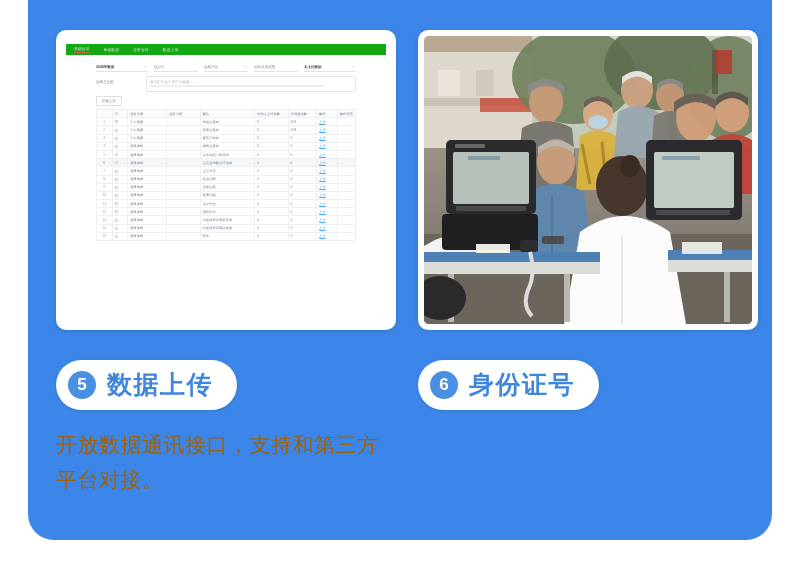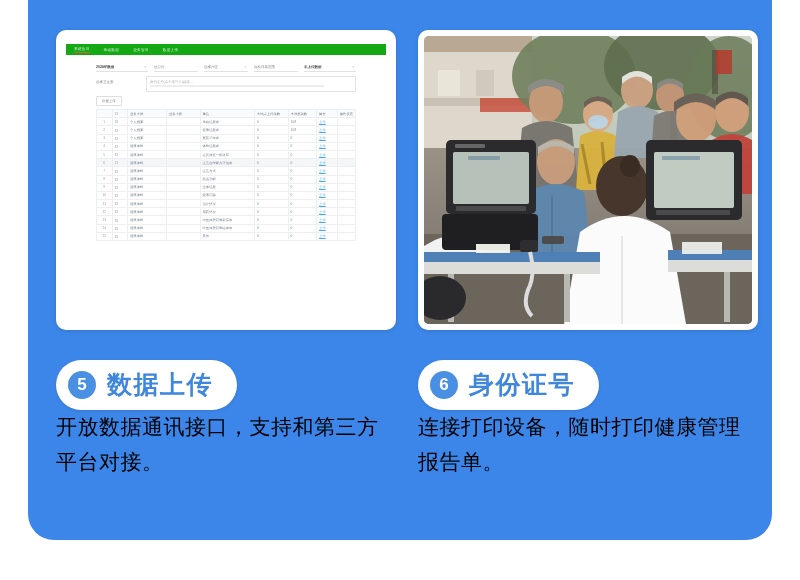--- a/index.html
+++ b/index.html
@@ -101,21 +101,21 @@
     width: 28px; height: 28px; border-radius: 50%;
     background: #4a90e2; color: #fff;
     display: flex; align-items: center; justify-content: center;
     font-size: 17px; font-weight: bold; line-height: 1;
   }
   .badge-title {
     color: #3f86dd; font-size: 25px; font-weight: bold; letter-spacing: 1.5px;
     white-space: nowrap;
   }
   .caption-desc {
-    margin-top: 0; color: #000000; font-size: 21px; line-height: 1.65;
+    margin-top: 18px; color: #a16207; font-size: 21px; line-height: 1.65;
     letter-spacing: .5px; width: 332px; font-weight: normal;
   }
 </style>
 </head>
 <body>
 
 <div id="page">
   <div class="blue-panel"></div>
 
   <div class="cols">
@@ -482,17 +482,16 @@
               <ellipse cx="16" cy="262" rx="26" ry="22" fill="#2a2a2c"></ellipse>
             </svg>
           </div>
         </div>
       </div>
 
       <div class="badge-pill">
         <span class="badge-num">6</span>
         <span class="badge-title">身份证号</span>
       </div>
-      <div class="caption-desc">连接打印设备，随时打印健康管理报告单。</div>
     </div>
 
   </div>
 </div>
 
 </body></html>

